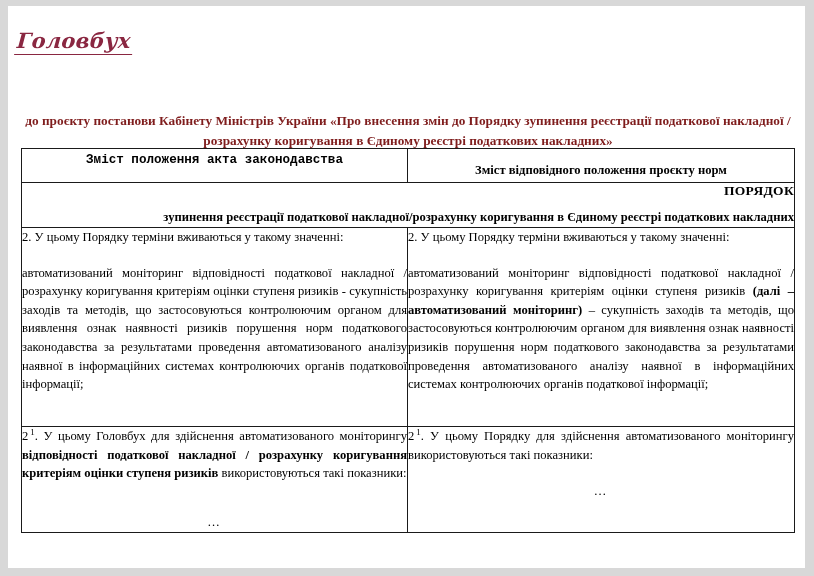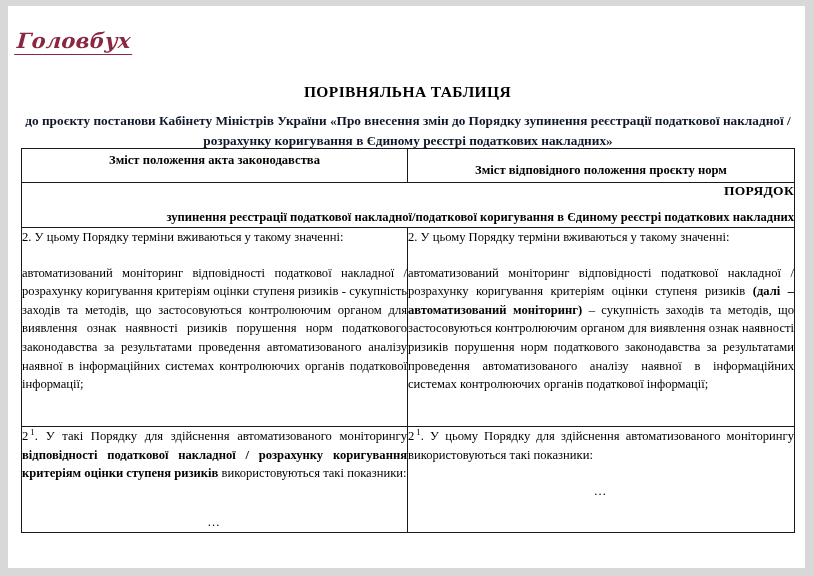--- a/index.html
+++ b/index.html
@@ -62,21 +62,21 @@
   }
   .doc-subtitle {
     position: absolute;
     left: 14px;
     top: 104px;
     width: 770px;
     text-align: center;
     font-weight: bold;
     font-size: 13.3px;
     line-height: 19.5px;
-    color: #0f172a;
+    color: #7f1d1d;
   }
 
   
   table.cmp {
     position: absolute;
     left: 12px;
     top: 141px;
     width: 773px;
     border-collapse: collapse;
     table-layout: fixed;
@@ -93,21 +93,21 @@
   .hdr-cell {
     height: 32px;
     vertical-align: middle;
   }
   .hdr-l, .hdr-r {
     text-align: center;
     font-weight: bold;
     font-size: 12.6px;
     color: #000;
   }
-  .hdr-l { padding: 4px 6px 10px 6px; }
+  .hdr-l { padding: 4px 6px 10px 6px; font-family: Liberation Mono, monospace; }
   .hdr-r { padding: 14px 6px 4px 6px; }
 
   
   .merged-cell {
     padding: 8px 12px 10px 12px;
     text-align: right;
   }
   .merged-head {
     font-weight: bold;
     font-size: 13.5px;
@@ -151,59 +151,58 @@
 </style>
 </head>
 <body>
 
 <div class="page">
 
   <div class="logo-wrap">
     <span class="logo-text">Головбух</span>
   </div>
 
-  <div class="doc-title">ПОРІВНЯЛЬНА ТАБЛИЦЯ</div>
   <div class="doc-subtitle">до проєкту постанови Кабінету Міністрів України «Про внесення змін до Порядку зупинення реєстрації податкової накладної / розрахунку коригування в Єдиному реєстрі податкових накладних»</div>
 
   <table class="cmp">
     <colgroup>
       <col class="col-l">
       <col class="col-r">
     </colgroup>
     <tbody>
       <tr>
         <td class="hdr-cell">
           <div class="hdr-l">Зміст положення акта законодавства</div>
         </td>
         <td class="hdr-cell">
           <div class="hdr-r">Зміст відповідного положення проєкту норм</div>
         </td>
       </tr>
 
       <tr>
         <td class="merged-cell" colspan="2">
           <div class="merged-head">ПОРЯДОК</div>
-          <div class="merged-sub">зупинення реєстрації податкової накладної/податкової коригування в Єдиному реєстрі податкових накладних</div>
+          <div class="merged-sub">зупинення реєстрації податкової накладної/розрахунку коригування в Єдиному реєстрі податкових накладних</div>
         </td>
       </tr>
 
       <tr class="row-terms">
         <td class="body-cell">
           <p>2. У цьому Порядку терміни вживаються у такому значенні:</p>
           <p class="gap">автоматизований моніторинг відповідності податкової накладної / розрахунку коригування критеріям оцінки ступеня ризиків - сукупність заходів та методів, що застосовуються контролюючим органом для виявлення ознак наявності ризиків порушення норм податкового законодавства за результатами проведення автоматизованого аналізу наявної в інформаційних системах контролюючих органів податкової інформації;</p>
         </td>
         <td class="body-cell">
           <p>2. У цьому Порядку терміни вживаються у такому значенні:</p>
           <p class="gap"><span>автоматизований моніторинг відповідності податкової накладної / розрахунку коригування критеріям оцінки ступеня ризиків </span><span class="bold">(далі – автоматизований моніторинг)</span><span> – сукупність заходів та методів, що застосовуються контролюючим органом для виявлення ознак наявності ризиків порушення норм податкового законодавства за результатами проведення автоматизованого аналізу наявної в інформаційних системах контролюючих органів податкової інформації;</span></p>
         </td>
       </tr>
 
       <tr class="row-last">
         <td class="body-cell">
-          <p><span>2</span><sup class="idx">1</sup><span>. У такі Порядку для здійснення автоматизованого моніторингу </span><span class="bold">відповідності податкової накладної / розрахунку коригування критеріям оцінки ступеня ризиків</span><span> використовуються такі показники:</span></p>
+          <p><span>2</span><sup class="idx">1</sup><span>. У цьому Головбух для здійснення автоматизованого моніторингу </span><span class="bold">відповідності податкової накладної / розрахунку коригування критеріям оцінки ступеня ризиків</span><span> використовуються такі показники:</span></p>
           <p class="dots dots-tall">…</p>
         </td>
         <td class="body-cell">
           <p><span>2</span><sup class="idx">1</sup><span>. У цьому Порядку для здійснення автоматизованого моніторингу використовуються такі показники:</span></p>
           <p class="dots">…</p>
         </td>
       </tr>
     </tbody>
   </table>
 

